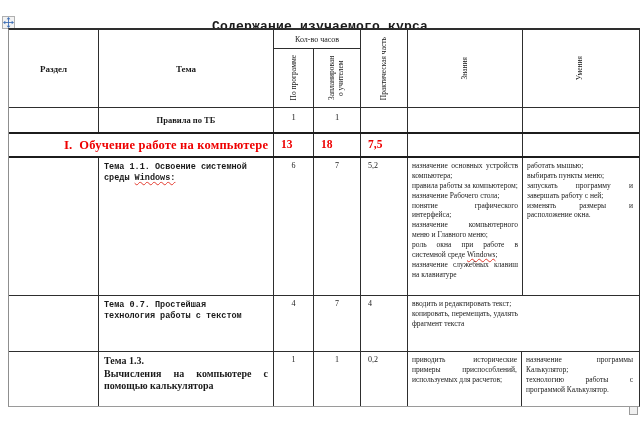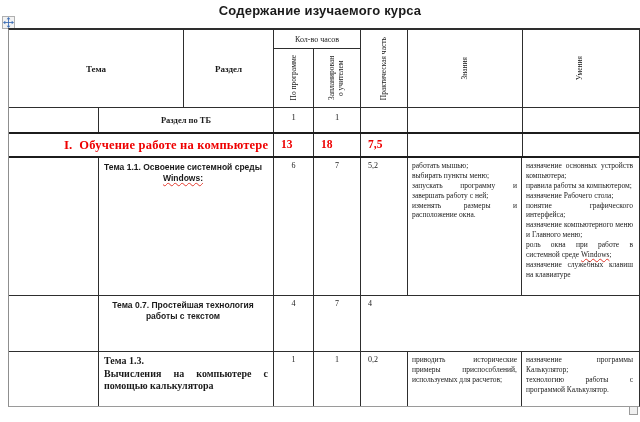--- a/index.html
+++ b/index.html
@@ -1,22 +1,22 @@
 <!DOCTYPE html>
 <html><head>
 <meta charset="utf-8">
 <style>
   html,body{margin:0;padding:0;}
   body{
     width:640px;height:422px;background:#ffffff;position:relative;
     font-family:"Liberation Serif", serif;color:#1a1a1a;overflow:hidden;
   }
   .doc-title{
-    text-align:center;font-weight:bold;font-size:13px;padding-top:3px;
-    font-family:Liberation Sans, sans-serif;letter-spacing:.2px;
+    text-align:center;font-weight:bold;font-size:13px;padding-top:19px;
+    font-family:Liberation Mono, monospace;letter-spacing:.2px;
   }
   .move-handle{
     position:absolute;left:2px;top:16px;width:13px;height:13px;
     background:#f3f3f3;border:1px solid #b0b0b0;box-sizing:border-box;
     display:flex;align-items:center;justify-content:center;cursor:move;
   }
   .resize-handle{
     position:absolute;left:629px;top:406px;width:9px;height:9px;
     background:#f0f0f0;border:1px solid #9a9a9a;box-sizing:border-box;cursor:nwse-resize;
   }
@@ -59,22 +59,22 @@
   .tbname{display:flex;align-items:center;justify-content:center;
     font-weight:bold;font-size:8.5px;}
   .numc{font-size:8px;text-align:center;padding-top:3px;}
   .numl{font-size:8px;text-align:left;padding:3px 0 0 7px;}
   .numtb{display:flex;align-items:flex-start;justify-content:center;padding-top:4px;font-size:8.5px;}
   .red{color:#ee0000;}
   .sectioncell{display:flex;align-items:center;font-weight:bold;}
   .sec-num{font-size:13px;margin-left:55px;font-family:"Liberation Serif", serif;}
   .sec-title{font-size:12.5px;margin-left:7px;letter-spacing:.2px;}
   .sec-val{font-size:11.5px;font-weight:bold;padding:4px 0 0 7px;}
-  .topic-sans{font-family:Liberation Sans, sans-serif;font-weight:bold;font-size:8.5px;
-    padding:4px 11px 0 5px;line-height:1.35;text-align:center;}
+  .topic-sans{font-family:Liberation Mono, monospace;font-weight:bold;font-size:8.5px;
+    padding:4px 11px 0 5px;line-height:1.35;}
   .topic-serif{font-family:"Liberation Serif", serif;font-weight:bold;font-size:10px;
     padding:3px 5px 0 5px;line-height:1.25;white-space:pre-line;text-align:justify;}
   .small{
     font-size:7.5px;line-height:1.32;padding:3px 4px 0 4px;
     white-space:pre-line;text-align:justify;
   }
   .spell{text-decoration:underline wavy #e33a2e 1px;text-decoration-skip-ink:none;}
   .arrowsvg{width:11px;height:11px;display:block;}
 </style>
 </head>
@@ -93,22 +93,22 @@
         <polygon points="0,5 2.1,3.3 2.1,6.7"></polygon>
         <polygon points="10,5 7.9,3.3 7.9,6.7"></polygon>
       </g>
     </svg>
   </span>
 </div>
 
 <div class="ctable">
 
   <div class="trow hdr">
+    <div class="cell c1 hcell hmain">Раздел</div>
     <div class="cell c2 hcell hmain">Тема</div>
-    <div class="cell c1 hcell hmain">Раздел</div>
     <div class="hoursblock">
       <div class="hourstitle">Кол-во часов</div>
       <div class="hourscols">
         <div class="cell c3 vcell">
           <span class="vtext vwrap">По программе</span>
         </div>
         <div class="cell c4 vcell" style="border-right:0;">
           <span class="vtext vwrap">Запланировано учителем</span>
         </div>
       </div>
@@ -119,21 +119,21 @@
     <div class="cell c6 vcell">
       <span class="vtext">Знания</span>
     </div>
     <div class="cell c7 vcell">
       <span class="vtext">Умения</span>
     </div>
   </div>
 
   <div class="trow row-tb">
     <div class="cell c1"></div>
-    <div class="cell c2 tbname">Раздел по ТБ</div>
+    <div class="cell c2 tbname">Правила по ТБ</div>
     <div class="cell c3 numtb">1</div>
     <div class="cell c4 numtb">1</div>
     <div class="cell c5 numtb"></div>
     <div class="cell c6"></div>
     <div class="cell c7"></div>
   </div>
 
   <div class="trow row-section red">
     <div class="cell cmerged sectioncell">
       <span class="sec-num">I.</span>
@@ -145,39 +145,41 @@
     <div class="cell c6"></div>
     <div class="cell c7"></div>
   </div>
 
   <div class="trow row-t11">
     <div class="cell c1"></div>
     <div class="cell c2 topic-sans"><span>Тема 1.1. Освоение системной среды </span><span class="spell">Windows:</span></div>
     <div class="cell c3 numc">6</div>
     <div class="cell c4 numc">7</div>
     <div class="cell c5 numl">5,2</div>
-    <div class="cell c7 small">работать мышью;
-выбирать пункты меню;
-запускать программу и завершать работу с ней;
-изменять размеры и расположение окна.</div>
     <div class="cell c6 small"><span>назначение основных устройств компьютера;
 правила работы за компьютером;
  назначение Рабочего стола;
 понятие графического интерфейса;
 назначение компьютерного меню и Главного меню;
 роль окна при работе в системной среде </span><span class="spell">Windows</span><span>;
 назначение служебных клавиш на клавиатуре</span></div>
+    <div class="cell c7 small">работать мышью;
+выбирать пункты меню;
+запускать программу и завершать работу с ней;
+изменять размеры и расположение окна.</div>
   </div>
 
   <div class="trow row-t12">
     <div class="cell c1"></div>
     <div class="cell c2 topic-sans">Тема 0.7. Простейшая технология работы с текстом</div>
     <div class="cell c3 numc">4</div>
     <div class="cell c4 numc">7</div>
     <div class="cell c5 numl">4</div>
+    <div class="cell c7 small">вводить и редактировать текст;
+копировать, перемещать, удалять фрагмент текста</div>
   </div>
 
   <div class="trow row-t13">
     <div class="cell c1"></div>
     <div class="cell c2 topic-serif">Тема 1.3.
 Вычисления на компьютере с помощью калькулятора</div>
     <div class="cell c3 numc">1</div>
     <div class="cell c4 numc">1</div>
     <div class="cell c5 numl">0,2</div>
     <div class="cell c7 small">приводить исторические примеры приспособлений, используемых для расчетов;</div>

